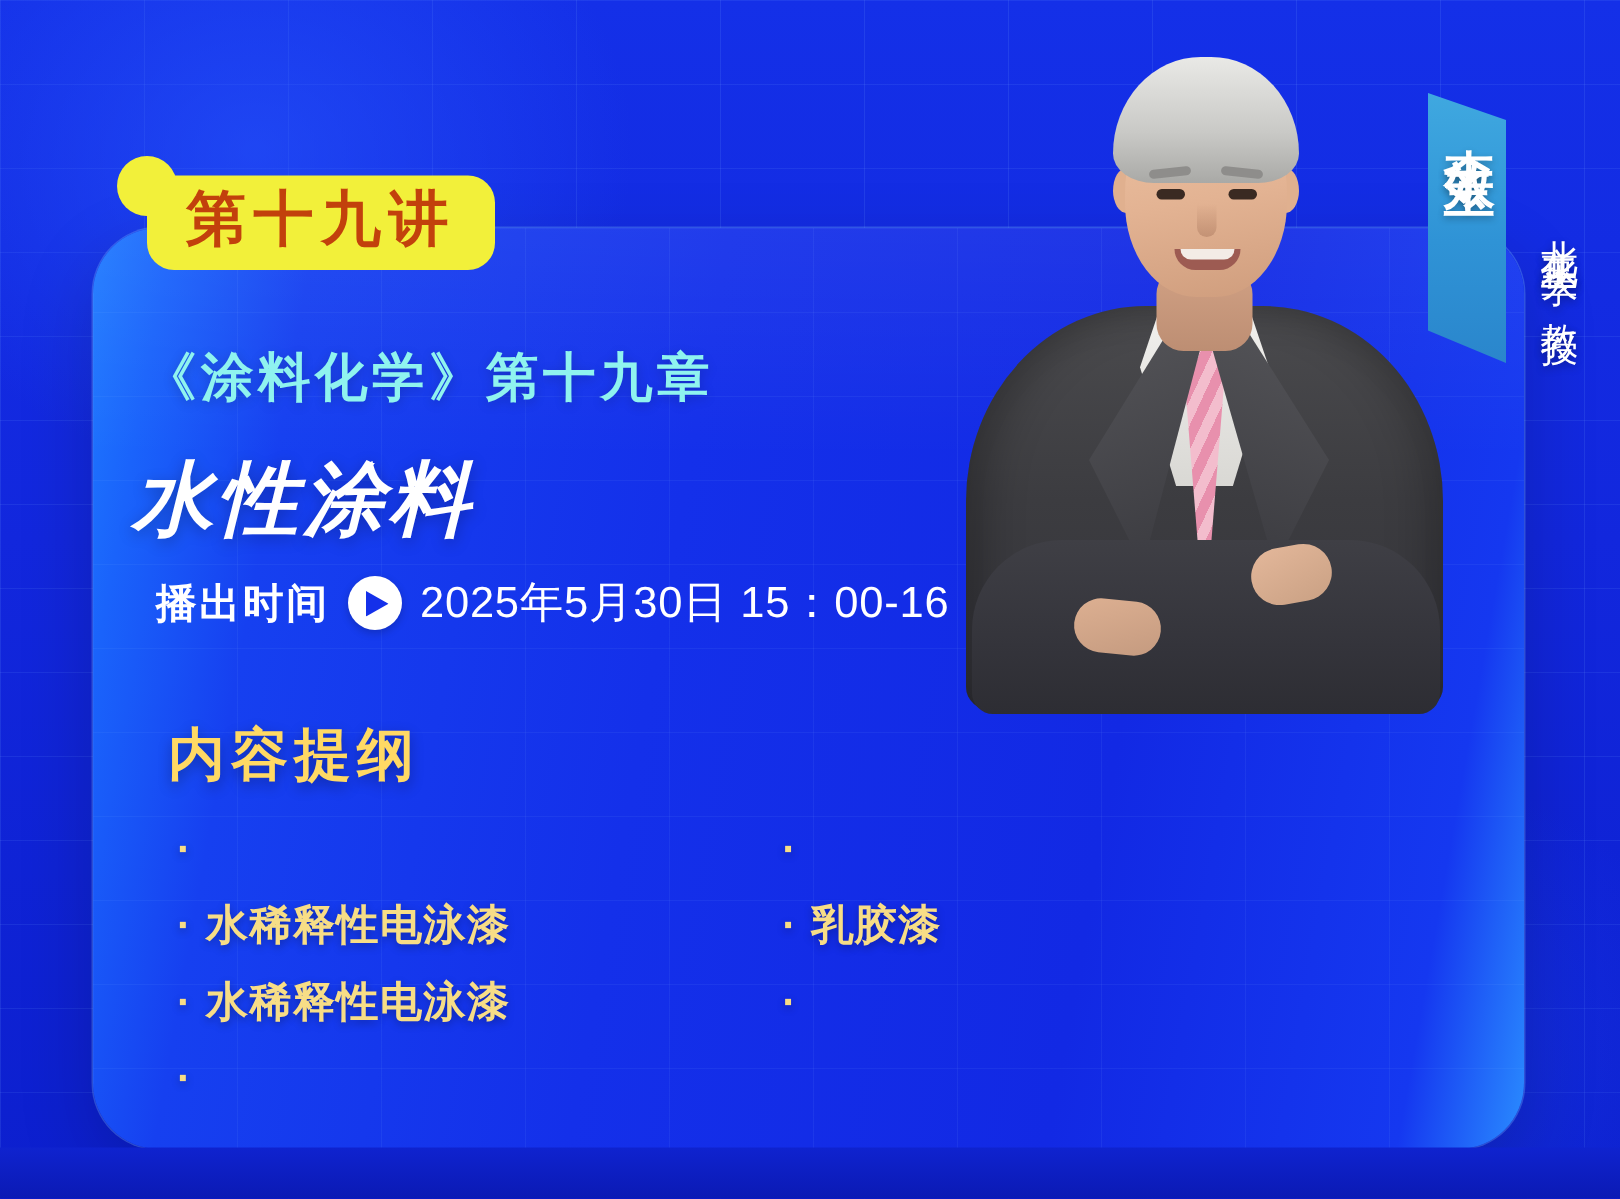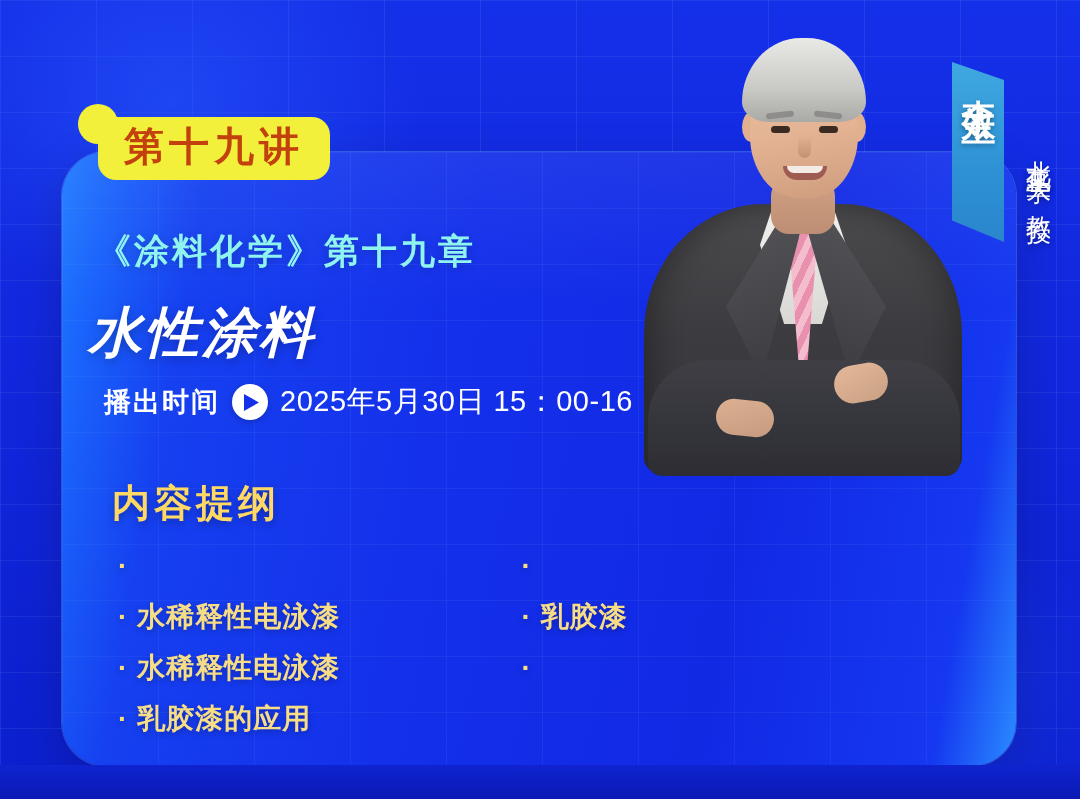--- a/index.html
+++ b/index.html
@@ -275,21 +275,20 @@
       <div class="bullet-item">
         <span class="bullet-dot">·</span>
         <span>水稀释性电泳漆</span>
       </div>
       <div class="bullet-item">
         <span class="bullet-dot">·</span>
         <span>水稀释性电泳漆</span>
       </div>
       <div class="bullet-item">
         <span class="bullet-dot">·</span>
-        <span>乳胶漆的应用</span>
       </div>
     </div>
     <div class="col col-right">
       <div class="bullet-item">
         <span class="bullet-dot">·</span>
       </div>
       <div class="bullet-item">
         <span class="bullet-dot">·</span>
         <span>乳胶漆</span>
       </div>

